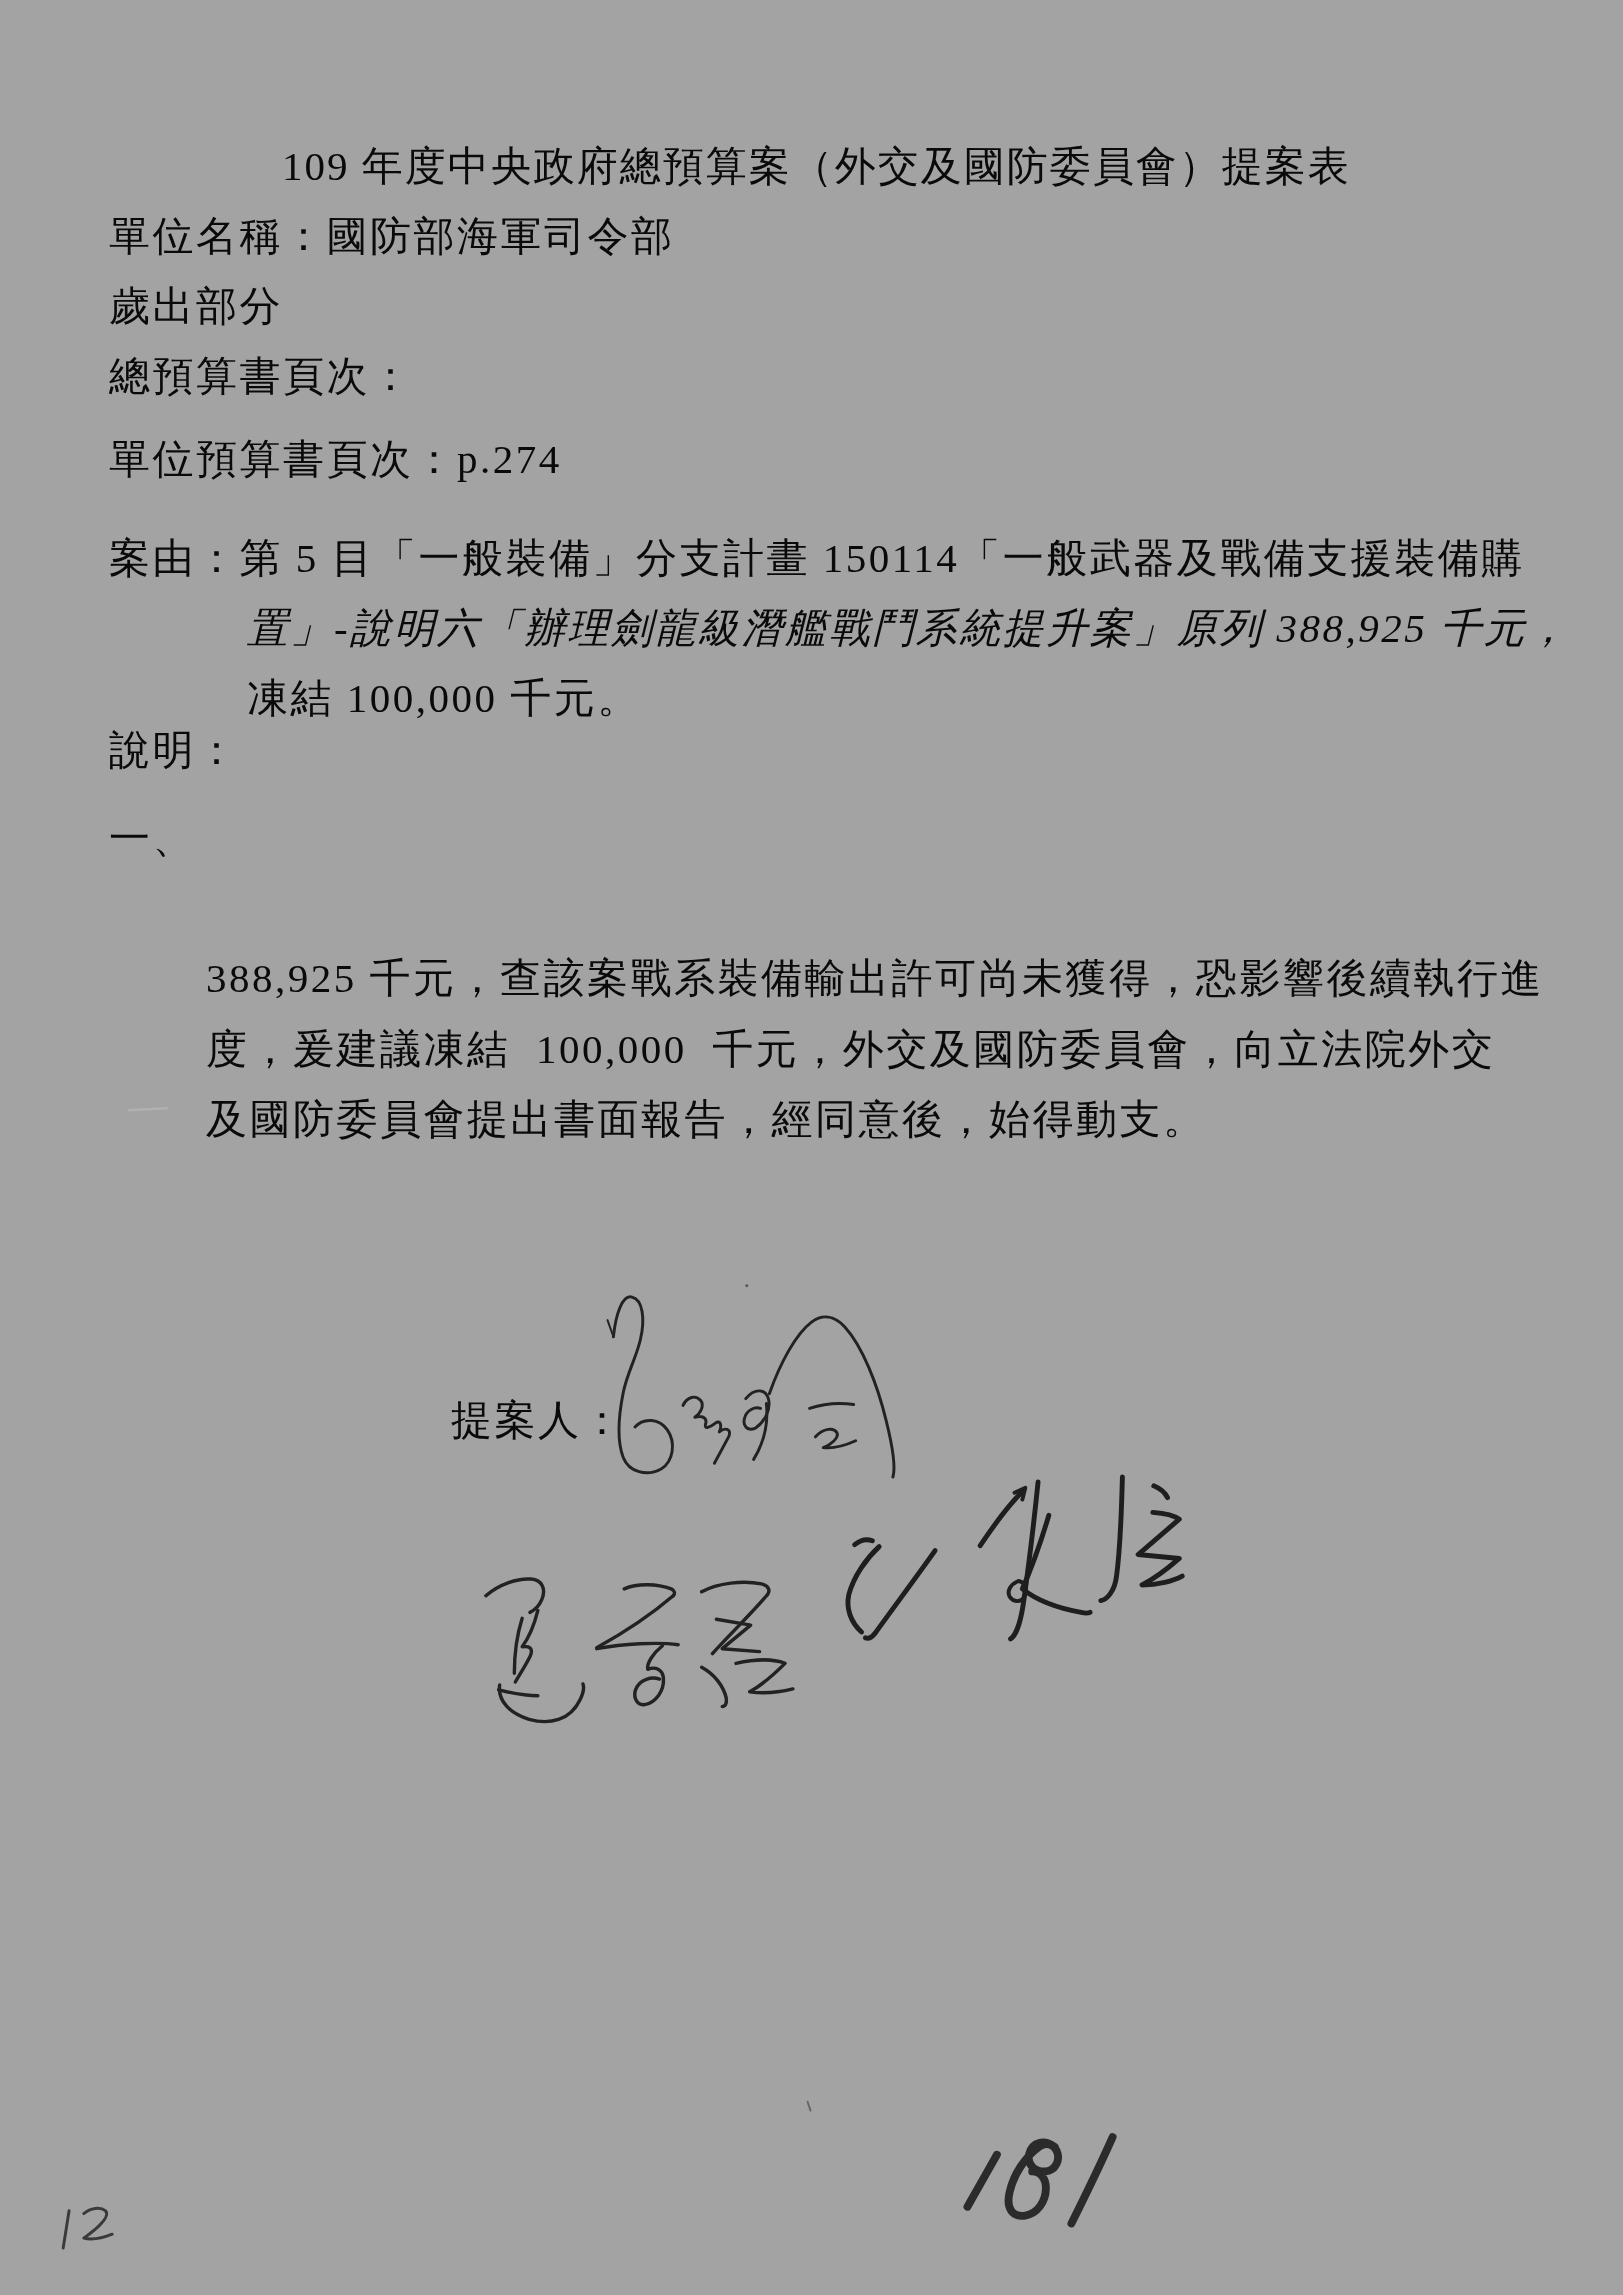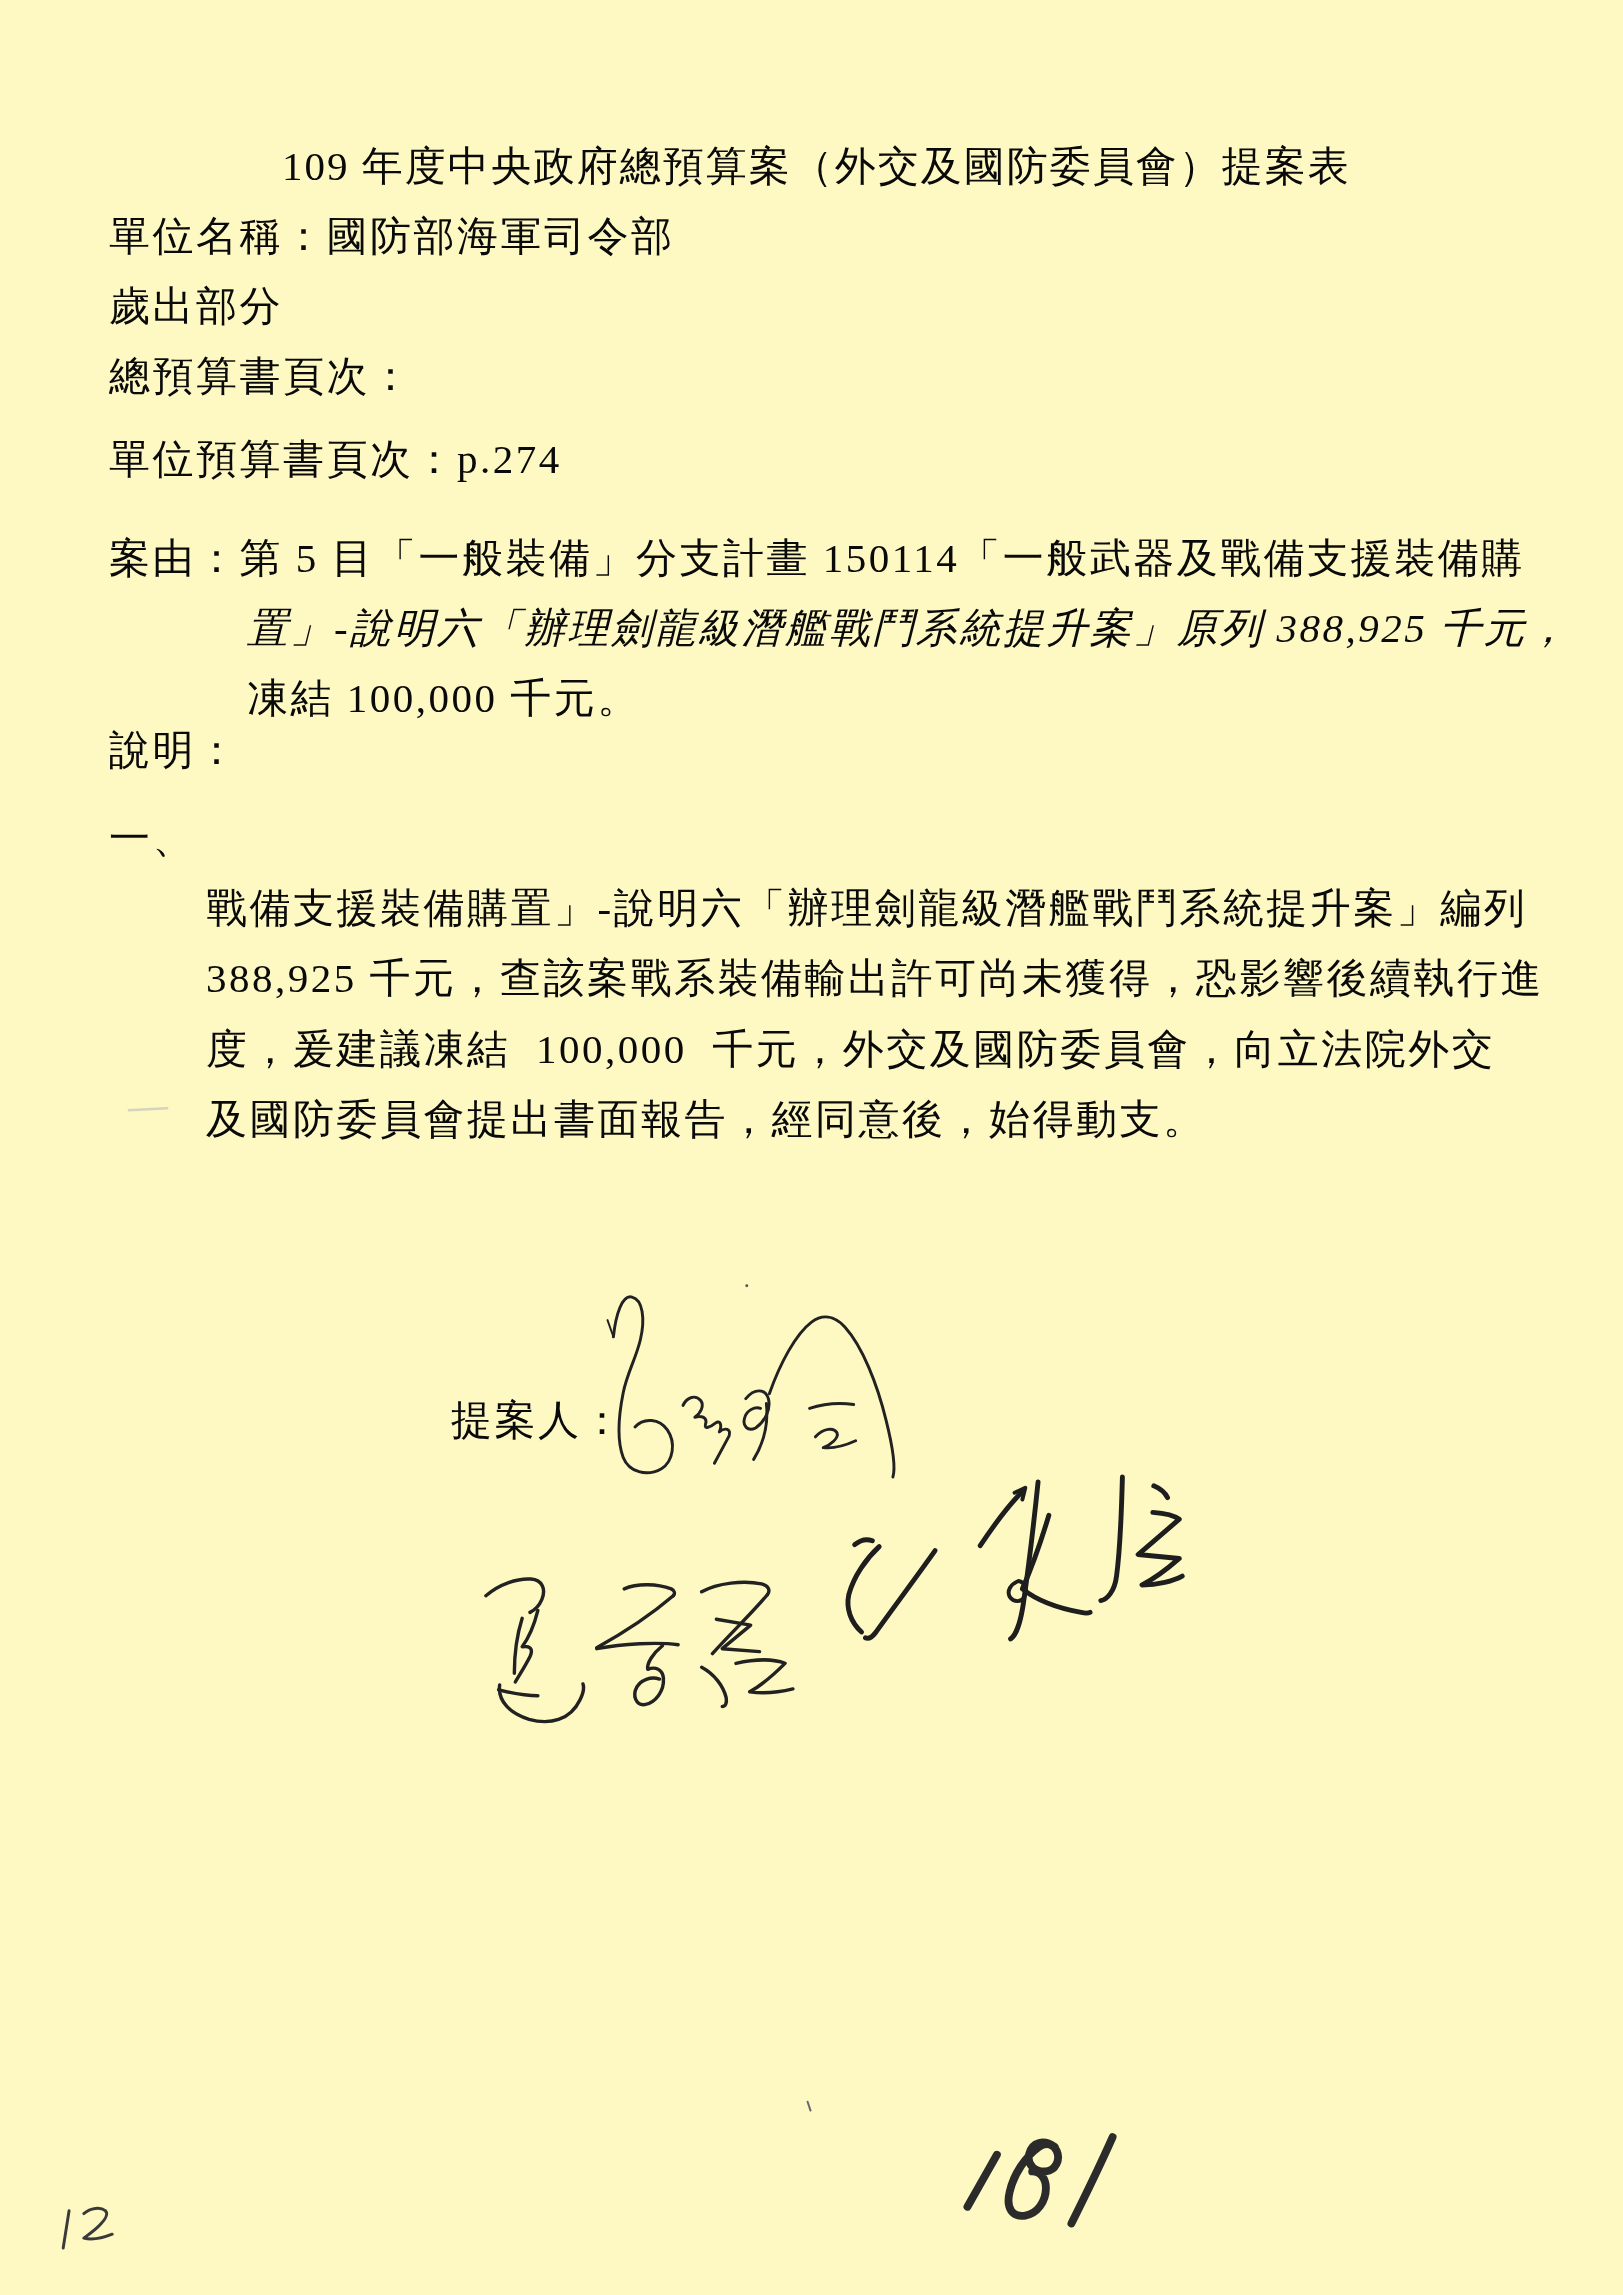--- a/index.html
+++ b/index.html
@@ -1,19 +1,19 @@
 <!DOCTYPE html>
 <html style="font-size:7.8px"><head>
 <meta charset="utf-8">
 <style>
   html,body{margin:0;padding:0;background:#ffffff;}
   .page{
     position:relative;
     width:1624px;height:2295px;
-    background:#fef9c3;
+    background:#a3a3a3;
     overflow:hidden;
     font-family:"Liberation Serif","DejaVu Serif",serif;
     color:#000;
   }
   .line{
     position:absolute;
     font-size:41px;
     line-height:1.15;
     letter-spacing:2.5px;
     white-space:pre;
@@ -44,21 +44,20 @@
 
   <div class="line" style="left:109px;top:436px;">單位預算書頁次：p.274</div>
 
   <div class="line" style="left:109px;top:535px;">案由：第 5 目「一般裝備」分支計畫 150114「一般武器及戰備支援裝備購</div>
   <div class="line" style="left:247px;top:605px;font-style:italic;">置」-說明六「辦理劍龍級潛艦戰鬥系統提升案」原列 388,925 千元，</div>
   <div class="line" style="left:247px;top:675px;">凍結 100,000 千元。</div>
 
   <div class="line" style="left:109px;top:727px;">說明：</div>
 
   <div class="line" style="left:109px;top:815px;">一、</div>
-  <div class="line" style="left:206px;top:885px;">戰備支援裝備購置」-說明六「辦理劍龍級潛艦戰鬥系統提升案」編列</div>
   <div class="line" style="left:206px;top:955px;">388,925 千元，查該案戰系裝備輸出許可尚未獲得，恐影響後續執行進</div>
   <div class="line" style="left:206px;top:1026px;">度，爰建議凍結  100,000  千元，外交及國防委員會，向立法院外交</div>
   <div class="line" style="left:206px;top:1096px;">及國防委員會提出書面報告，經同意後，始得動支。</div>
 
   <div class="line" style="left:451px;top:1397px;">提案人：</div>
 
   <svg class="sig-layer" viewBox="0 0 3310 4680" xmlns="http://www.w3.org/2000/svg">
 
     <g stroke="#222222" fill="none" stroke-linecap="round" stroke-linejoin="round">
       <path d="M 1238,2692 L 1250,2726" stroke-width="4"></path>

